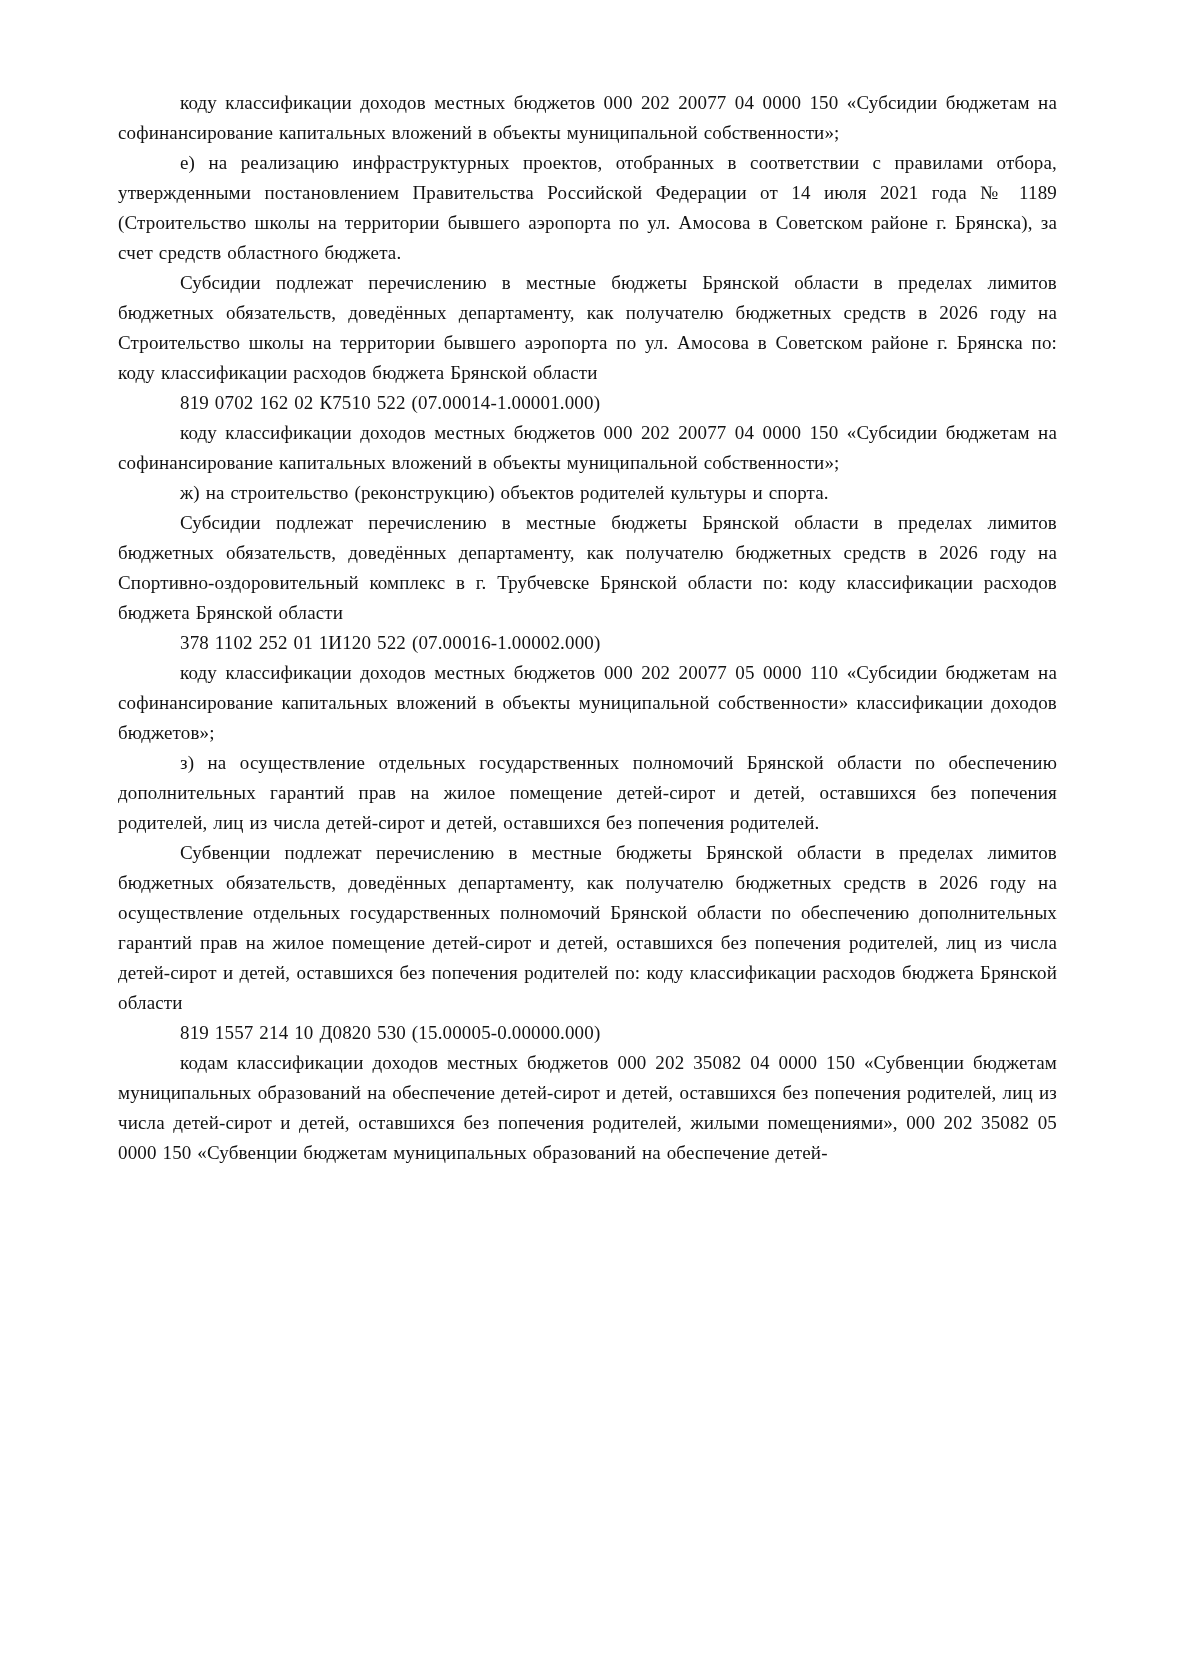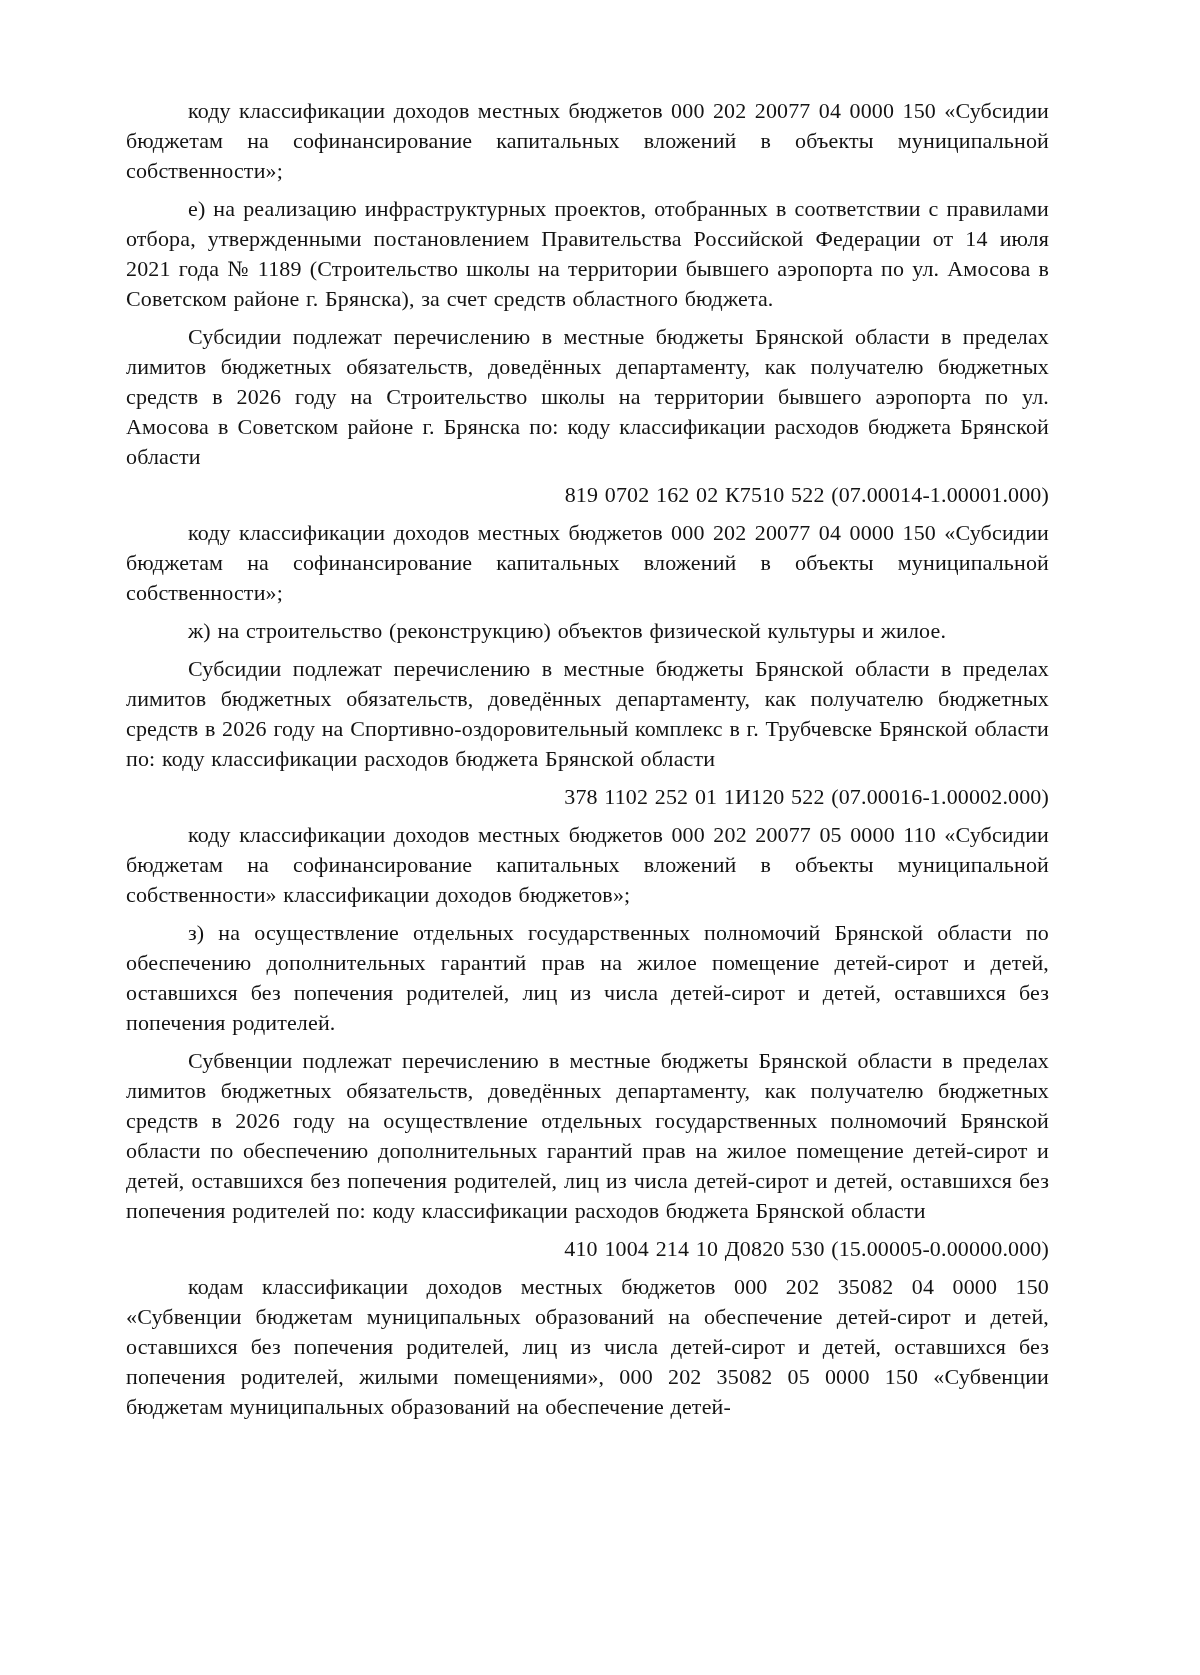--- a/index.html
+++ b/index.html
@@ -16,44 +16,44 @@
     box-sizing: border-box;
     padding: 88px 143px 60px 118px;
     overflow: hidden;
     font-family: "Liberation Serif", "DejaVu Serif", serif;
     color: #131313;
   }
   .doc-body {
     width: 100%;
   }
   p.para {
-    margin: 8px;
-    font-size: 22px;
+    margin: 0;
+    font-size: 19px;
     line-height: 30px;
     text-align: justify;
     text-indent: 62px;
     word-spacing: 1px;
     letter-spacing: 0.15px;
   }
   p.para.code-line {
-    text-align: right;
+    text-align: left;
   }
 </style>
 </head>
 <body>
 
 <div class="page">
   <div class="doc-body">
       <p class="para">коду классификации доходов местных бюджетов 000 202 20077 04 0000 150 «Субсидии бюджетам на софинансирование капитальных вложений в объекты муниципальной собственности»;</p>
       <p class="para">е) на реализацию инфраструктурных проектов, отобранных в соответствии с правилами отбора, утвержденными постановлением Правительства Российской Федерации от 14 июля 2021 года № 1189 (Строительство школы на территории бывшего аэропорта по ул. Амосова в Советском районе г. Брянска), за счет средств областного бюджета.</p>
       <p class="para">Субсидии подлежат перечислению в местные бюджеты Брянской области в пределах лимитов бюджетных обязательств, доведённых департаменту, как получателю бюджетных средств в 2026 году на Строительство школы на территории бывшего аэропорта по ул. Амосова в Советском районе г. Брянска по: коду классификации расходов бюджета Брянской области</p>
       <p class="para code-line">819 0702 162 02 К7510 522 (07.00014-1.00001.000)</p>
       <p class="para">коду классификации доходов местных бюджетов 000 202 20077 04 0000 150 «Субсидии бюджетам на софинансирование капитальных вложений в объекты муниципальной собственности»;</p>
-      <p class="para">ж) на строительство (реконструкцию) объектов физической культуры и жилое.</p>
+      <p class="para">ж) на строительство (реконструкцию) объектов родителей культуры и спорта.</p>
       <p class="para">Субсидии подлежат перечислению в местные бюджеты Брянской области в пределах лимитов бюджетных обязательств, доведённых департаменту, как получателю бюджетных средств в 2026 году на Спортивно-оздоровительный комплекс в г. Трубчевске Брянской области по: коду классификации расходов бюджета Брянской области</p>
       <p class="para code-line">378 1102 252 01 1И120 522 (07.00016-1.00002.000)</p>
       <p class="para">коду классификации доходов местных бюджетов 000 202 20077 05 0000 110 «Субсидии бюджетам на софинансирование капитальных вложений в объекты муниципальной собственности» классификации доходов бюджетов»;</p>
       <p class="para">з) на осуществление отдельных государственных полномочий Брянской области по обеспечению дополнительных гарантий прав на жилое помещение детей-сирот и детей, оставшихся без попечения родителей, лиц из числа детей-сирот и детей, оставшихся без попечения родителей.</p>
       <p class="para">Субвенции подлежат перечислению в местные бюджеты Брянской области в пределах лимитов бюджетных обязательств, доведённых департаменту, как получателю бюджетных средств в 2026 году на осуществление отдельных государственных полномочий Брянской области по обеспечению дополнительных гарантий прав на жилое помещение детей-сирот и детей, оставшихся без попечения родителей, лиц из числа детей-сирот и детей, оставшихся без попечения родителей по: коду классификации расходов бюджета Брянской области</p>
-      <p class="para code-line">410 1004 214 10 Д0820 530 (15.00005-0.00000.000)</p>
+      <p class="para code-line">819 1557 214 10 Д0820 530 (15.00005-0.00000.000)</p>
       <p class="para">кодам классификации доходов местных бюджетов 000 202 35082 04 0000 150 «Субвенции бюджетам муниципальных образований на обеспечение детей-сирот и детей, оставшихся без попечения родителей, лиц из числа детей-сирот и детей, оставшихся без попечения родителей, жилыми помещениями», 000 202 35082 05 0000 150 «Субвенции бюджетам муниципальных образований на обеспечение детей-</p>
     </div>
 </div>
 
 </body></html>

